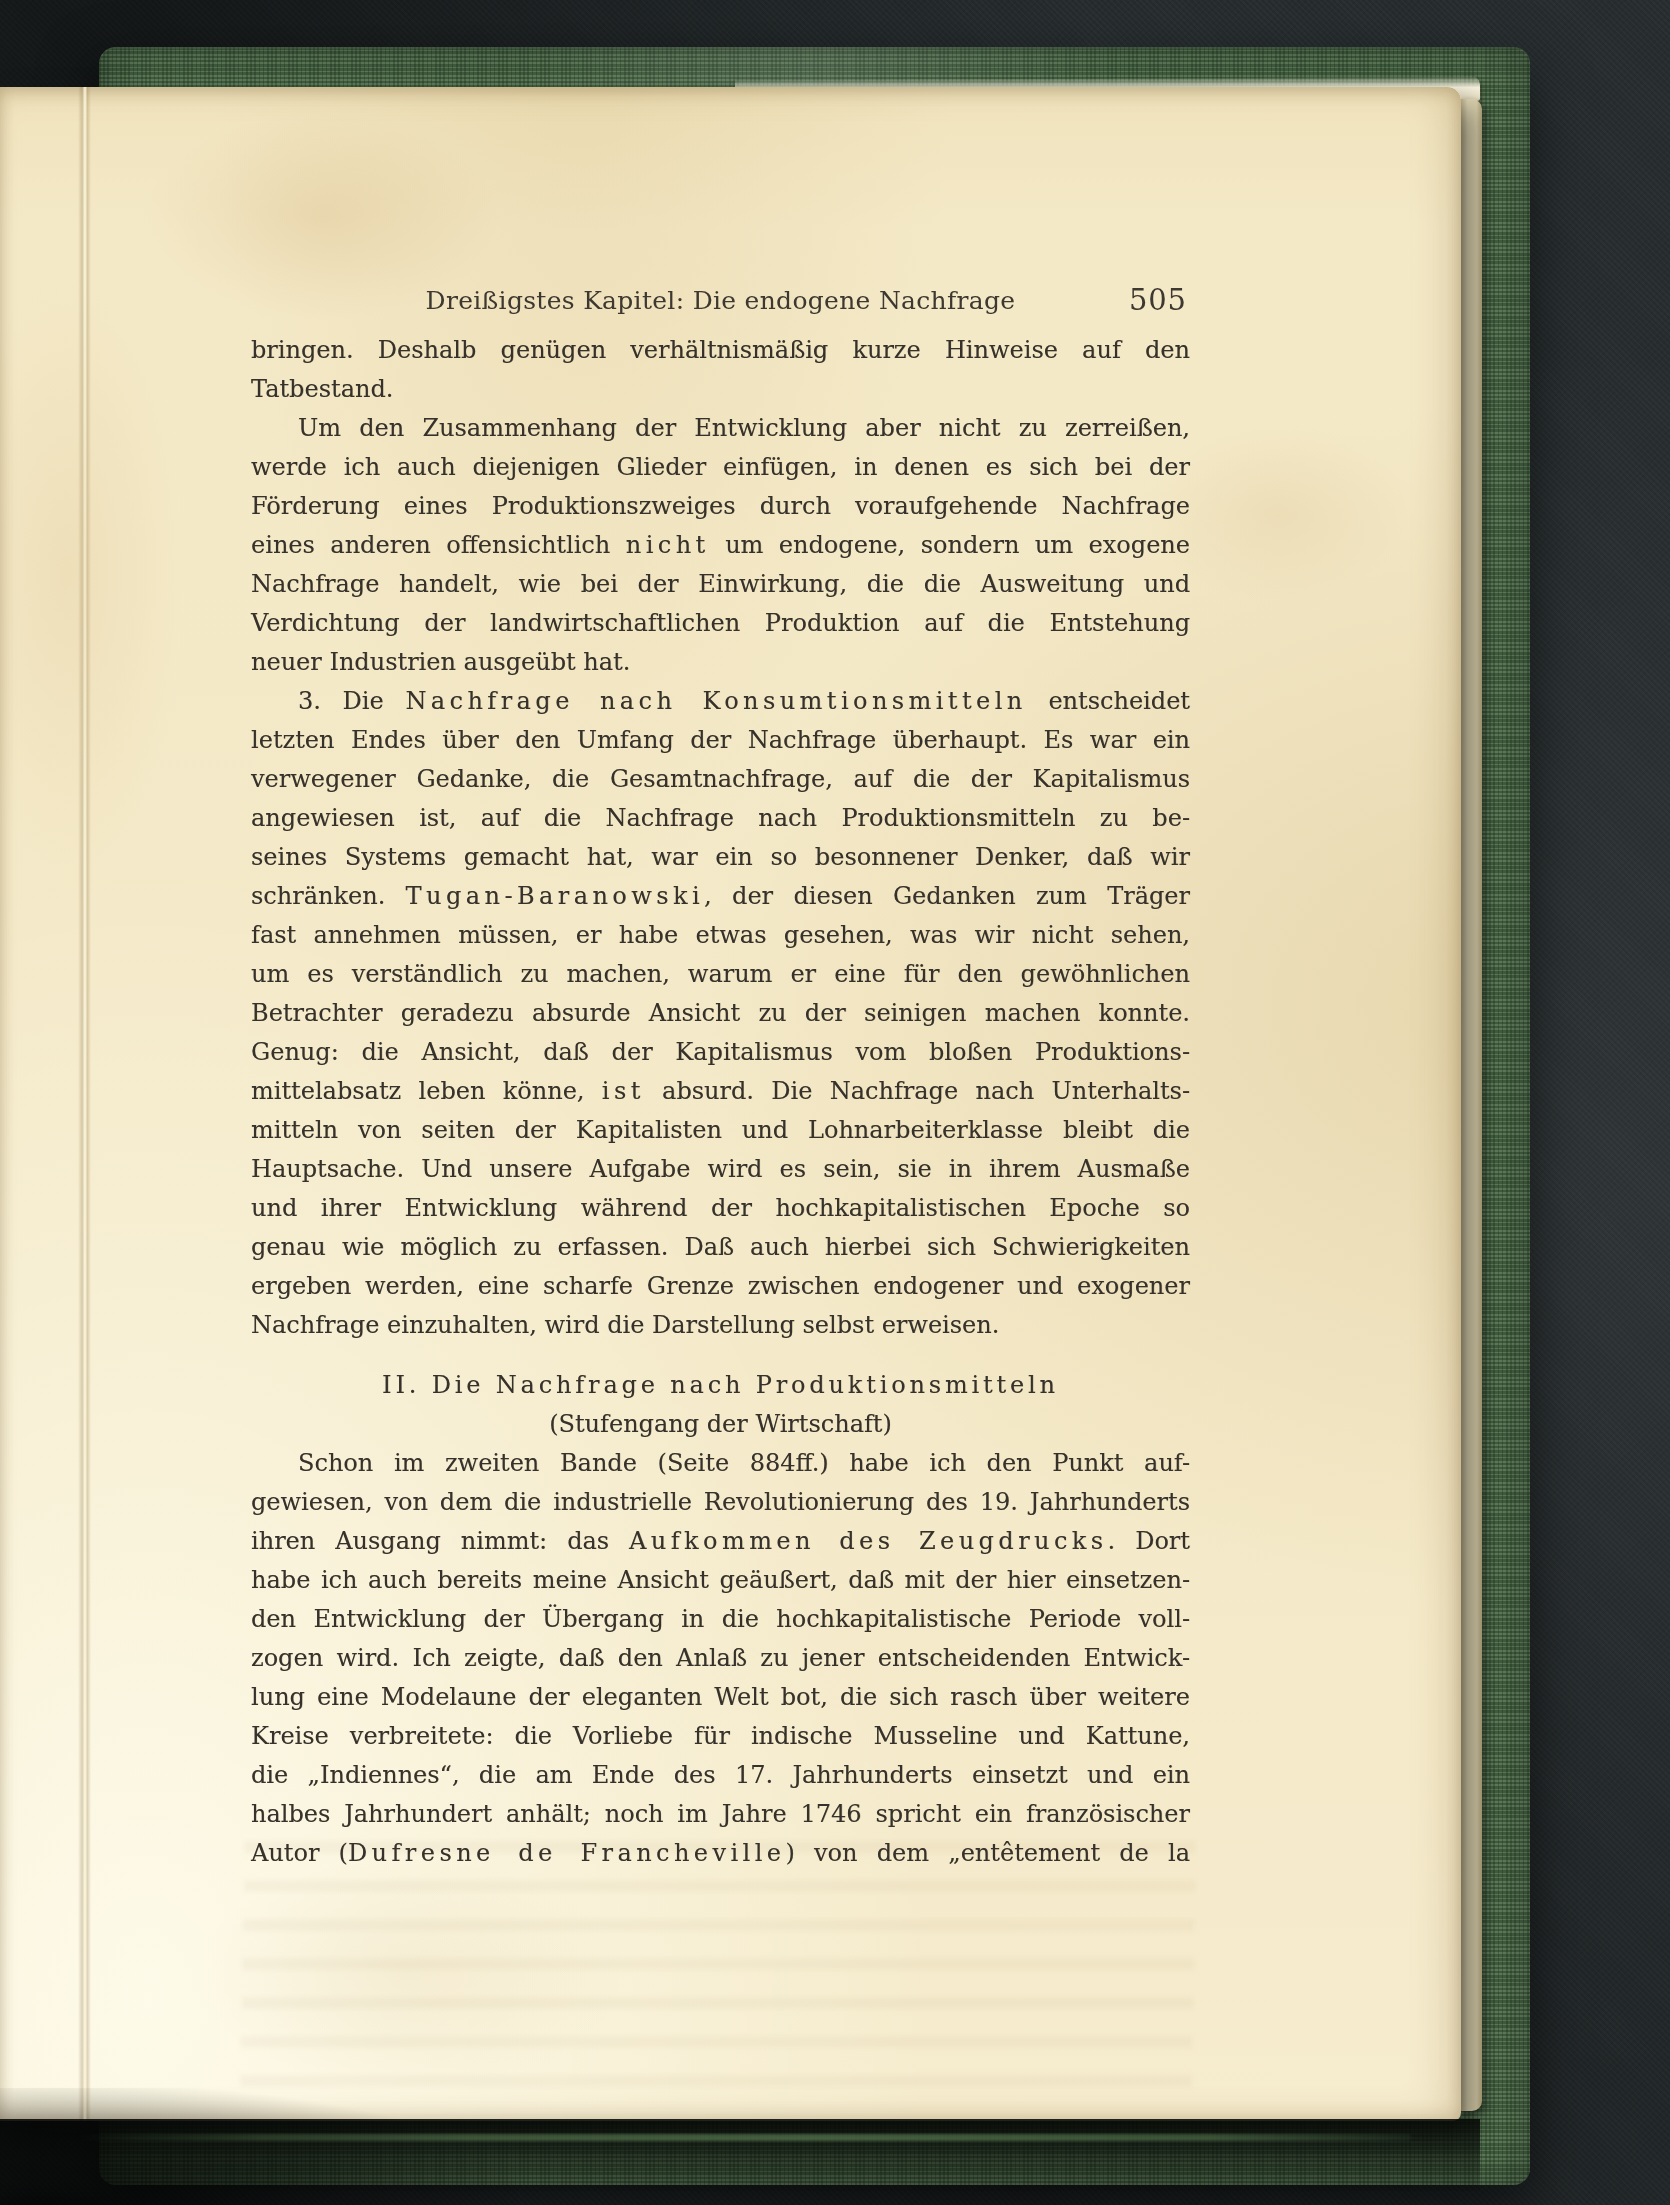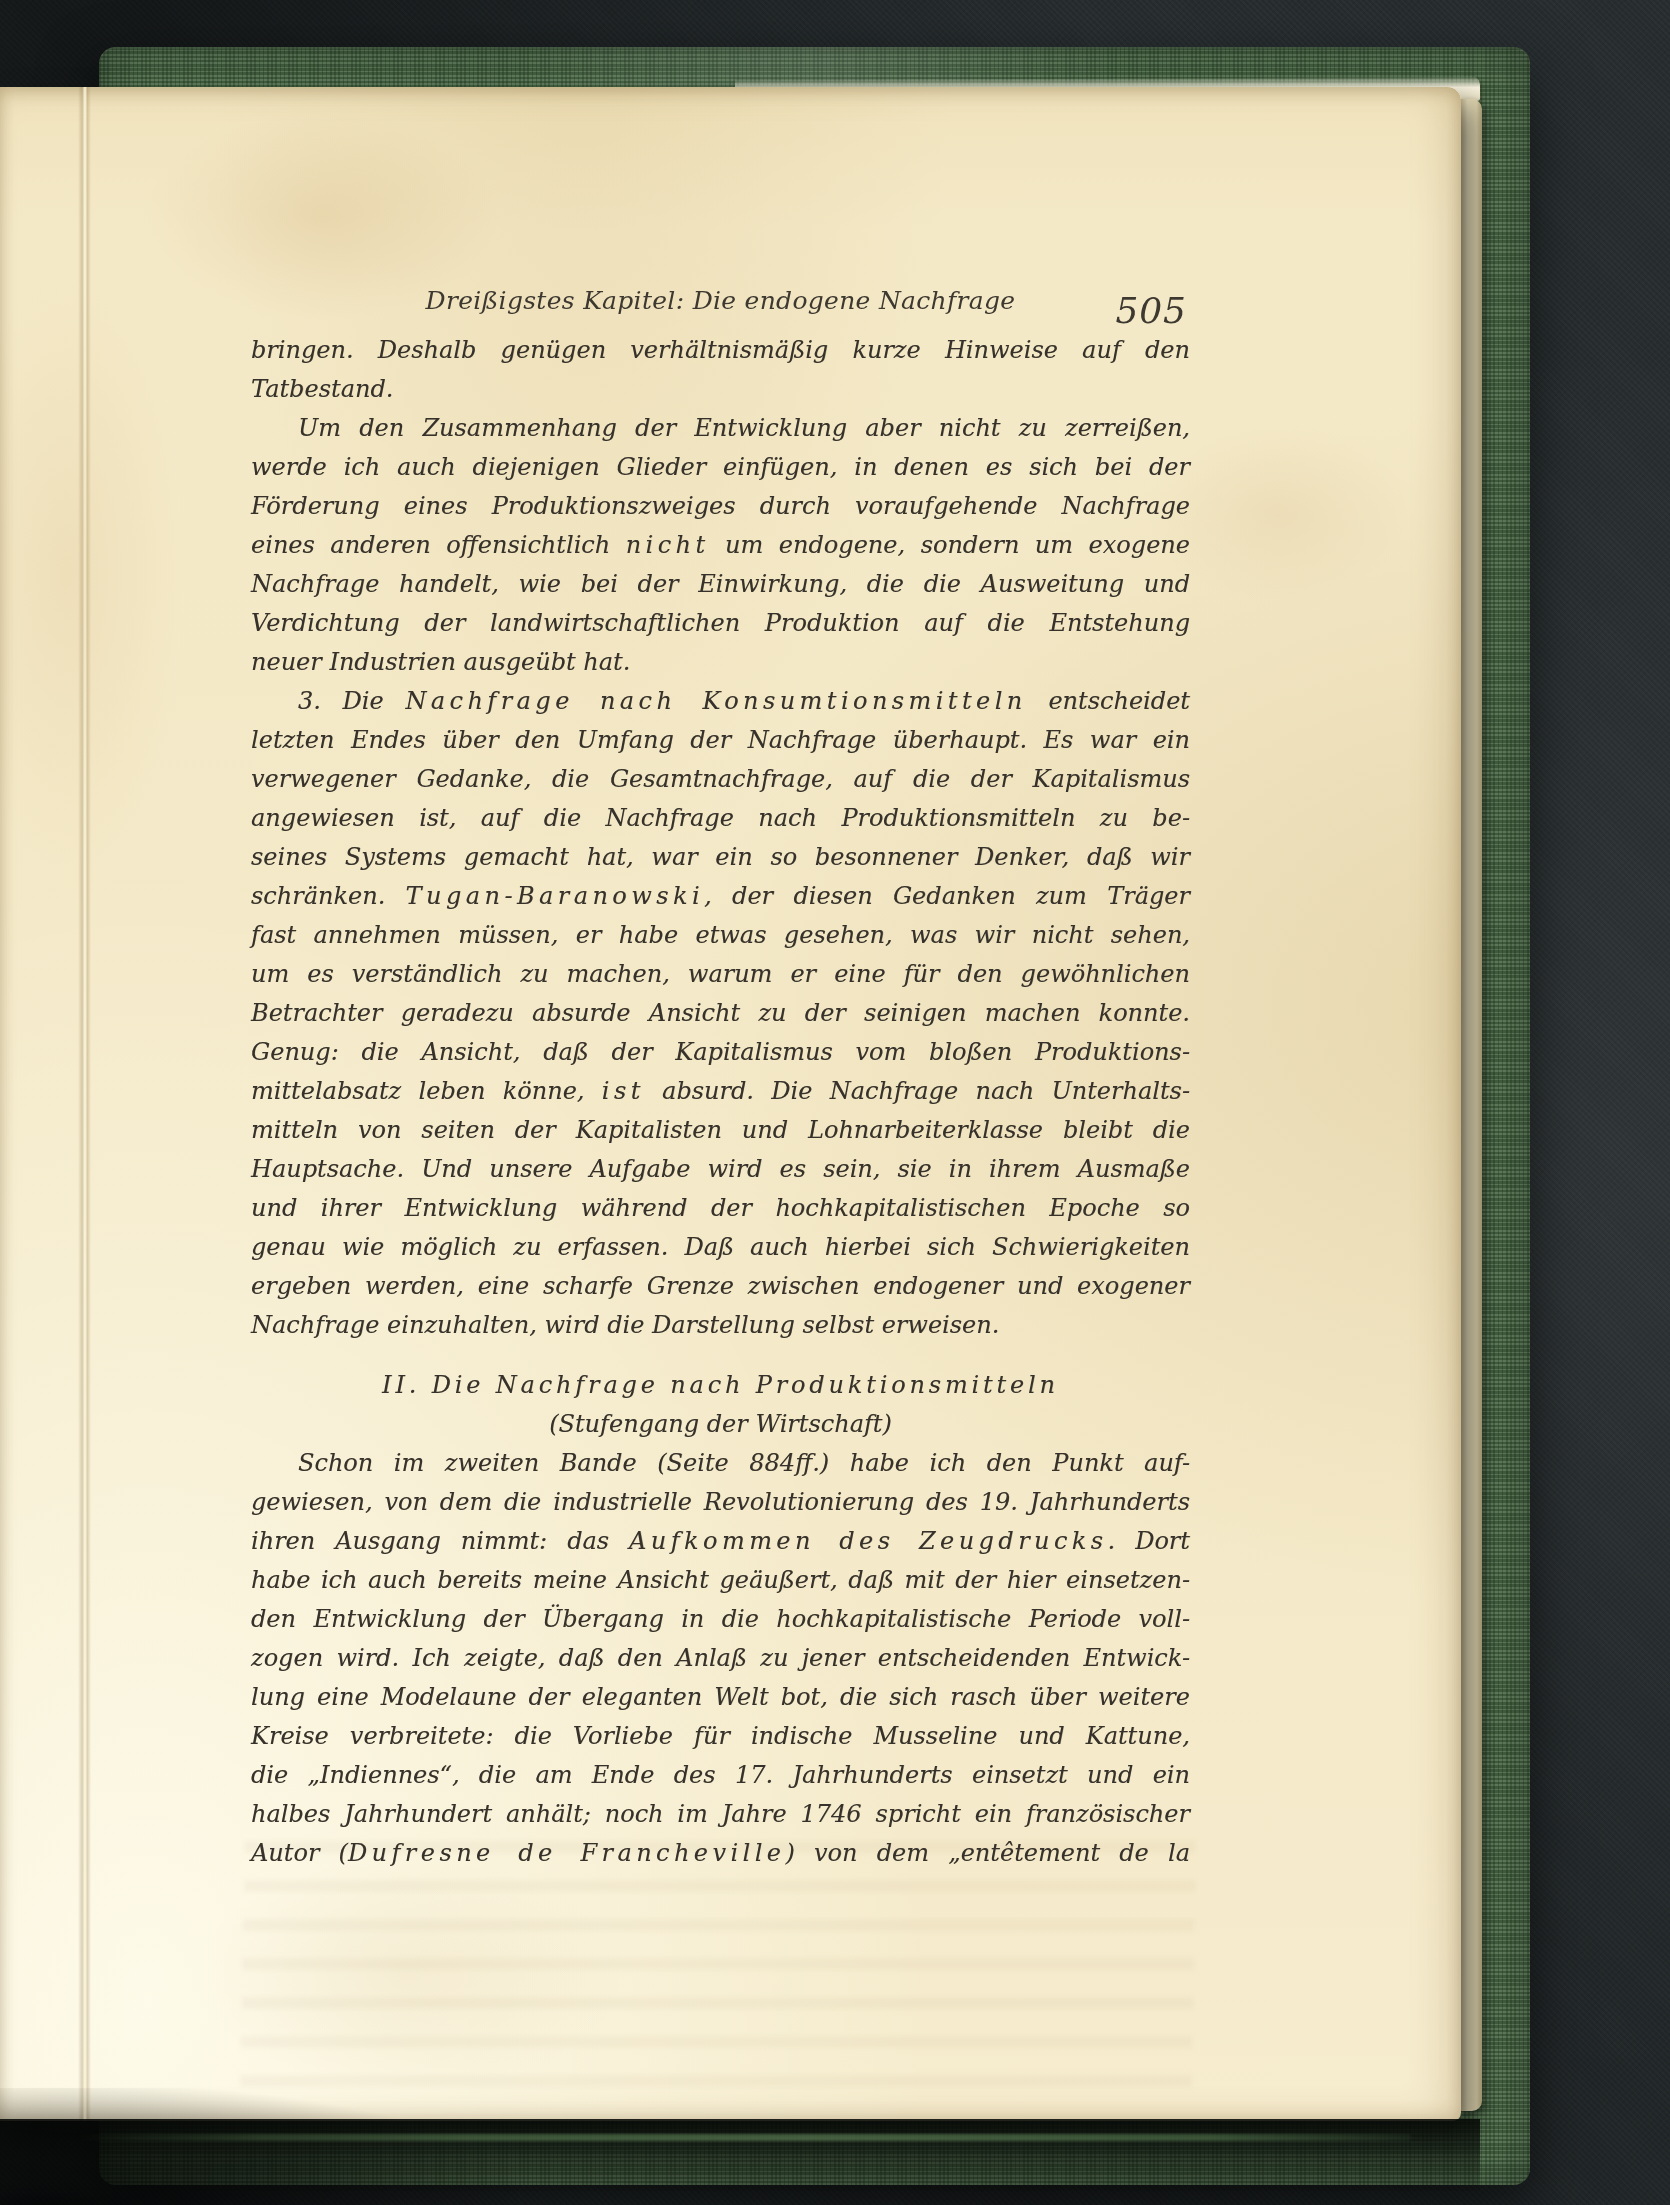--- a/index.html
+++ b/index.html
@@ -6,21 +6,20 @@
   .scene{
     position:relative;width:1670px;height:2205px;overflow:hidden;
     font-family:"DejaVu Serif","Liberation Serif",serif;
     background-color:#272d2f;
     background-image:
       radial-gradient(circle at 6% 3%, rgba(0,0,0,0.50), rgba(0,0,0,0) 38%),
       radial-gradient(circle at 96% 55%, rgba(255,255,255,0.035), rgba(0,0,0,0) 45%),
       radial-gradient(circle at 60% 100%, rgba(0,0,0,0.35), rgba(0,0,0,0) 50%),
       repeating-linear-gradient(45deg, rgba(255,255,255,0.022) 0 1.7px, rgba(0,0,0,0) 1.7px 4.2px),
       repeating-linear-gradient(-45deg, rgba(0,0,0,0.05) 0 1.7px, rgba(0,0,0,0) 1.7px 5px);
-    font-style: italic;
   }
   .cover{
     position:absolute;left:99px;top:47px;width:1431px;height:2138px;
     border-radius:16.7px;z-index:1;
     background-color:#4e6d4b;
     background-image:
       radial-gradient(ellipse at 50% 0%, rgba(255,255,255,0.10), rgba(0,0,0,0) 30%),
       repeating-linear-gradient(90deg, rgba(20,40,20,0.28) 0 1.7px, rgba(0,0,0,0) 1.7px 4.2px),
       repeating-linear-gradient(0deg, rgba(235,245,225,0.12) 0 1.7px, rgba(25,45,25,0.20) 1.7px 4.2px);
     box-shadow:0 22px 58px rgba(0,0,0,0.60), inset 0 0 50px rgba(0,0,0,0.38), inset 0 1.7px 0 rgba(255,255,255,0.08);
@@ -64,21 +63,21 @@
     position:absolute;left:242px;top:1754px;width:952px;height:251px;z-index:4;
     background:repeating-linear-gradient(180deg, rgba(150,118,70,0.055) 0 11.7px, rgba(150,118,70,0) 11.7px 39px);
     filter:blur(2.5px);transform:skewX(-1deg);
   }
   .running-header{
     position:absolute;left:251px;top:197px;width:939px;height:33px;z-index:5;
     text-align:center;font-size:25px;line-height:33px;color:#3d3830;
     letter-spacing:0.3px;
   }
   .running-header .rh-num{
-    position:absolute;right:3.3px;top:10px;font-size:36px;letter-spacing:0.8px;
+    position:absolute;right:3.3px;top:0;font-size:29px;letter-spacing:0.8px;
   }
   .text-block{position:absolute;left:251px;top:244px;width:939px;z-index:5;}
   .line{
     height:39px;line-height:39px;font-size:24px;color:#36322b;
     text-align:justify;text-align-last:justify;
     text-shadow:0.3px 0.3px 0.5px rgba(58,48,32,0.35);
     white-space:normal;
   }
   .line.last{text-align-last:left;}
   .line.indent{text-indent:47px;}

